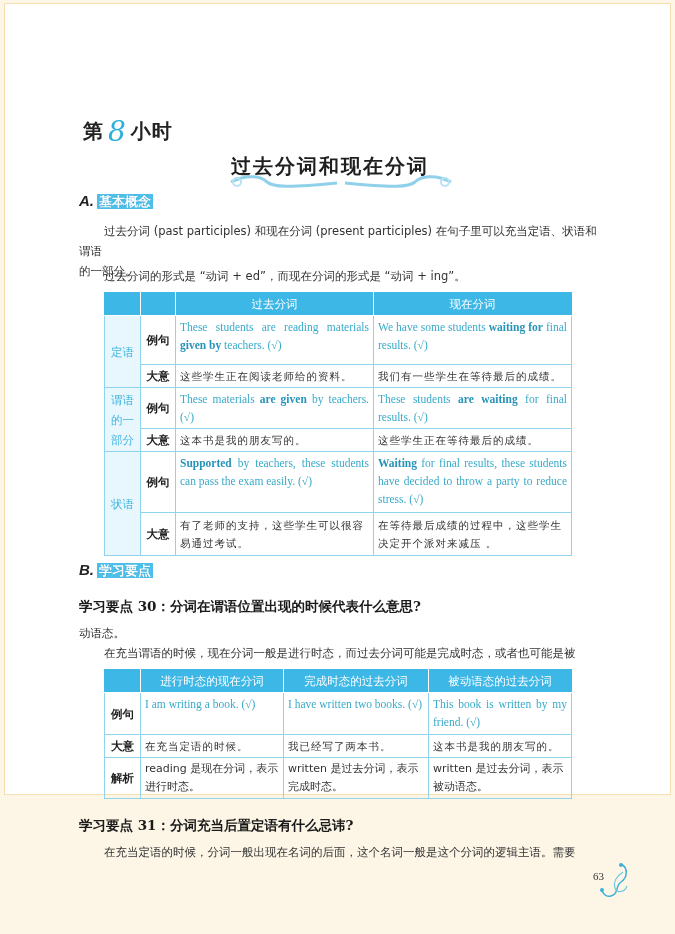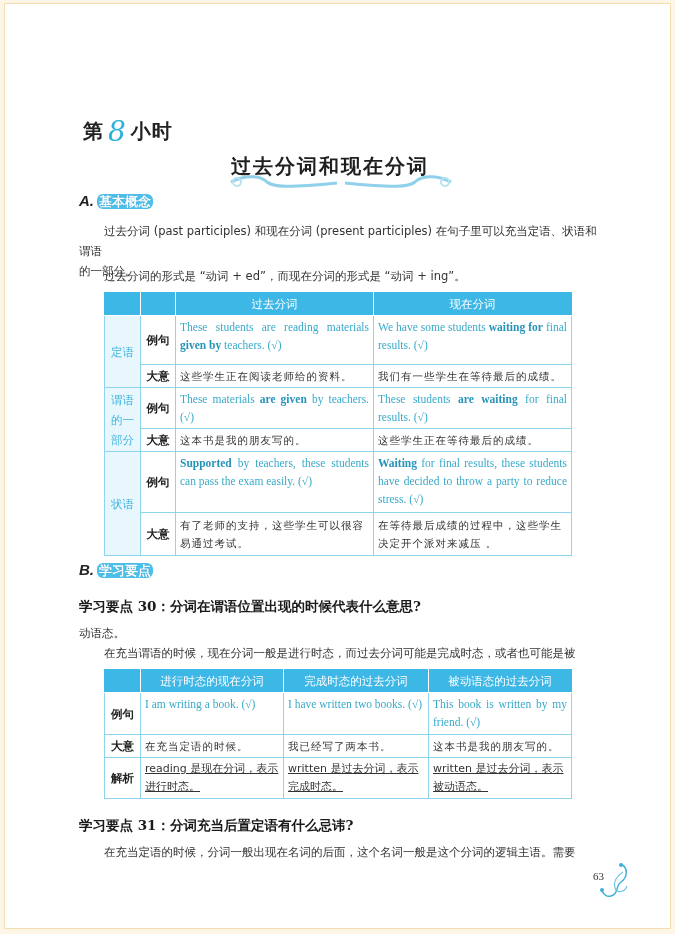--- a/index.html
+++ b/index.html
@@ -1,47 +1,47 @@
 <!DOCTYPE html>
 <html><head>
 <meta charset="utf-8">
 <style>
   * { box-sizing: border-box; margin: 0; padding: 0; }
   html, body { width: 675px; height: 934px; background: #fdf6e6; overflow: hidden; }
   body { font-family: "DejaVu Serif", "Liberation Serif", serif; color: #2a2a2a; position: relative; }
   .page {
-    position: absolute; left: 4px; top: 3px; width: 667px; height: 926px;
+    position: absolute; left: 4px; top: 3px; width: 667px; height: 792px;
     background: #ffffff; border: 1px solid #f3dfb2; padding-left: 23px;
   }
   .abs { position: absolute; }
 
   .hour-title { left: 78px; top: 111px; font-family: "DejaVu Sans", sans-serif; font-weight: bold; font-size: 20px; color: #222; letter-spacing: 1px; }
   .hour-title .num { font-family: "DejaVu Serif", serif; font-style: italic; color: #2bb0dd; font-size: 28px; font-weight: normal; margin: 0 4px; vertical-align: -3px; }
 
   .chapter-title { left: 226px; top: 149px; font-family: "DejaVu Sans", sans-serif; font-weight: bold; font-size: 20px; letter-spacing: 2px; color: #1f1f1f; }
   .swirl { left: 222px; top: 170px; width: 228px; height: 16px; }
 
   .sec-head { font-family: "Liberation Sans", sans-serif; font-weight: bold; font-style: italic; font-size: 15px; color: #222; }
-  .sec-head .hl { font-style: normal; color: #ffffff; background: #4cc0ea; padding: 0 2px; font-size: 13px; text-shadow: 0 0 1px #1a88bb; margin-left: 3px; border-radius: 6px; }
+  .sec-head .hl { font-style: normal; color: #ffffff; background: #4cc0ea; padding: 0 2px; font-size: 13px; text-shadow: 0 0 1px #1a88bb; margin-left: 3px; }
 
   .para { font-family: "DejaVu Sans", sans-serif; font-size: 11.5px; line-height: 20px; color: #333; }
 
   .kp-title { font-family: "DejaVu Serif", serif; font-weight: bold; font-size: 13.5px; color: #1a1a1a; }
 
   table { position: absolute; border-collapse: collapse; table-layout: fixed; font-size: 10.5px; }
   td, th { border: 1px solid #8fd3ec; vertical-align: top; padding: 2px 4px; line-height: 18px; }
   th { background: #3db7e6; color: #ffffff; font-family: "DejaVu Sans", sans-serif; font-weight: normal; font-size: 11.5px; text-align: center; vertical-align: middle; border-color: #ffffff; border-top-color: #3db7e6; }
   th.blank { border-left-color: #3db7e6; }
   th:last-child { border-right-color: #3db7e6; }
   td.cat { background: #e8f7fd; color: #45b5e0; font-family: "DejaVu Sans", sans-serif; font-size: 11.5px; text-align: center; vertical-align: middle; line-height: 20px; }
   td.lab { font-family: "DejaVu Sans", sans-serif; font-weight: bold; font-size: 11.5px; text-align: center; vertical-align: middle; color: #222; padding: 2px 2px; }
   td.en { color: #3aaac9; font-family: "Liberation Serif", serif; font-size: 11.5px; text-align: justify; }
   td.en b { color: #2693b8; }
   td.zh { font-family: "DejaVu Serif", serif; font-size: 10.5px; color: #333; letter-spacing: 1px; }
-  td.zhs { font-family: "DejaVu Sans", sans-serif; font-size: 11px; color: #333; text-decoration: underline; }
+  td.zhs { font-family: "DejaVu Sans", sans-serif; font-size: 11px; color: #333; }
 
   .pagenum { left: 588px; top: 866px; font-family: "Liberation Serif", serif; font-size: 11px; color: #333; }
   .flower { left: 594px; top: 858px; width: 34px; height: 40px; }
 </style>
 </head>
 <body>
 
 <div class="page">
 
   <div class="abs hour-title">

